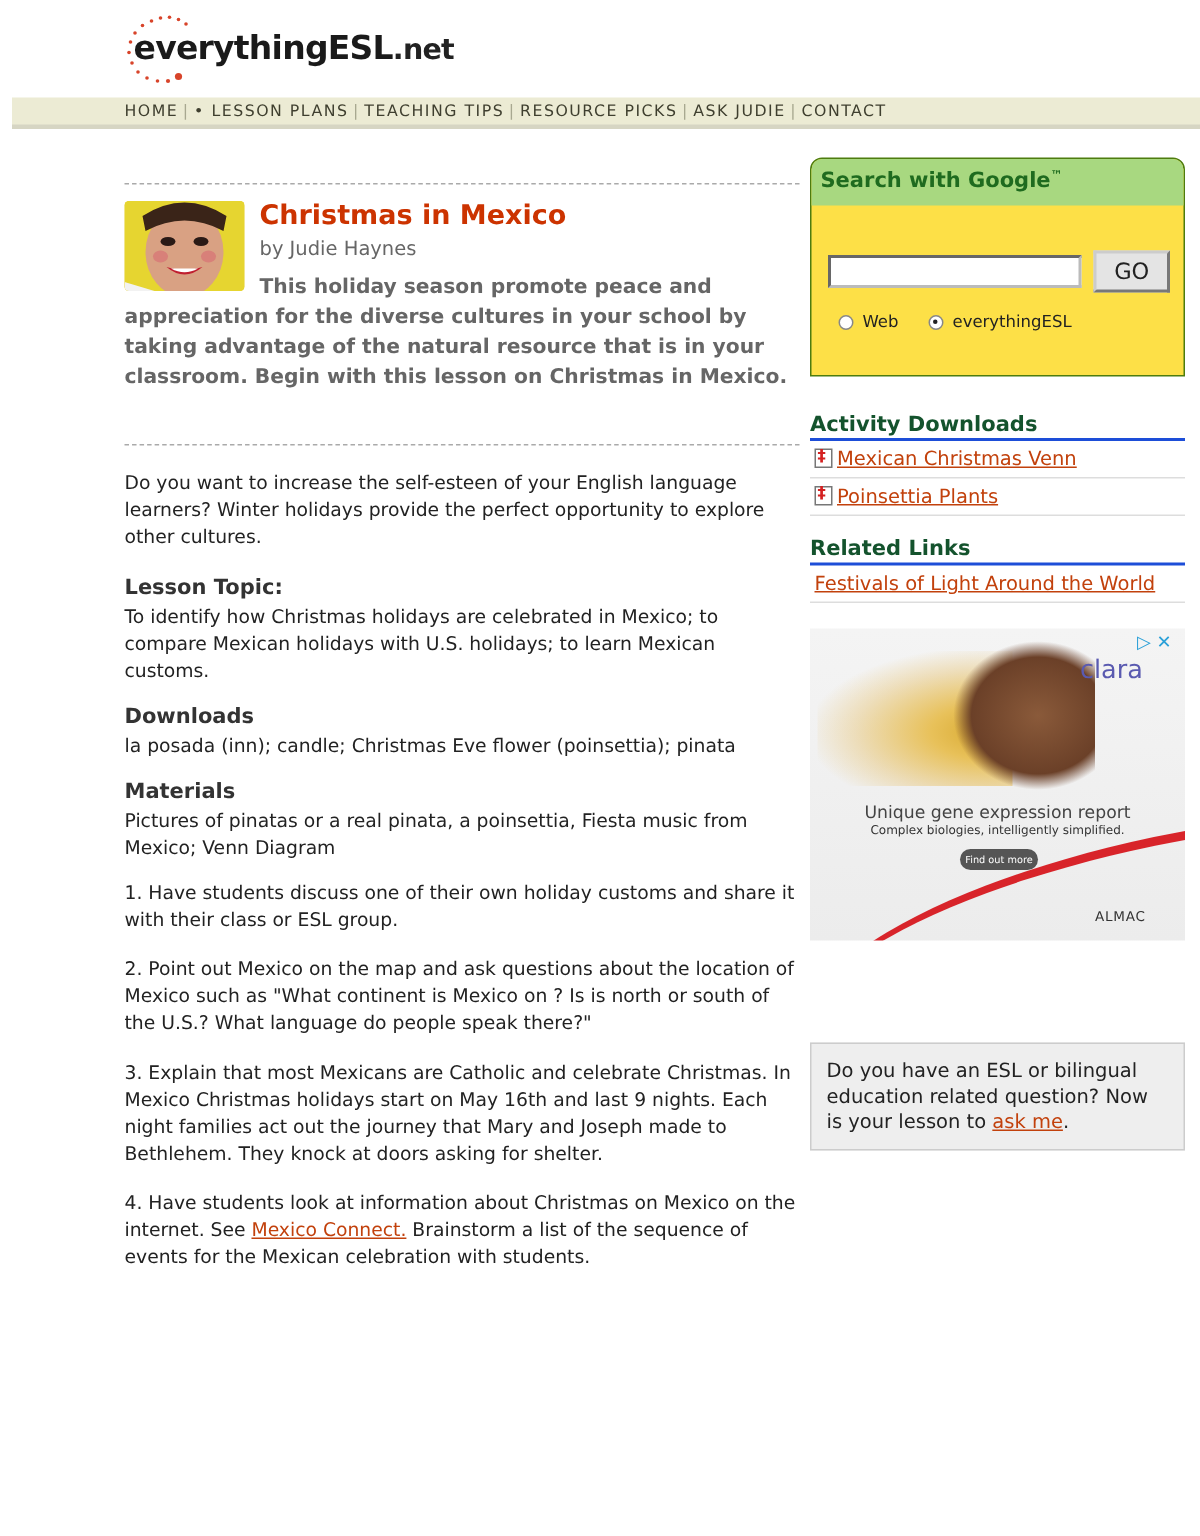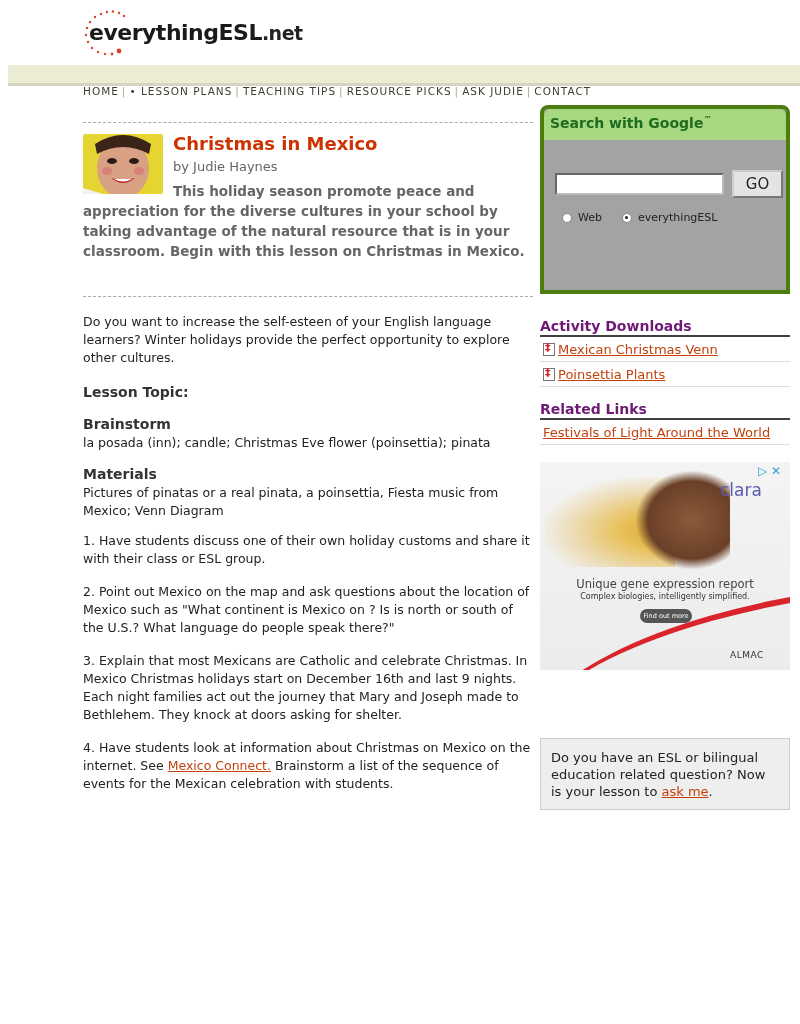--- a/index.html
+++ b/index.html
@@ -5,48 +5,48 @@
   * { box-sizing: border-box; }
   html, body { margin: 0; padding: 0; }
   body { width: 800px; height: 1024px; overflow: hidden; background: #ffffff; font-family: "DejaVu Sans", sans-serif; color: #222; position: relative; }
 
   .logo { position: absolute; left: 83px; top: 8px; height: 50px; width: 220px; }
   .logo-text { position: absolute; left: 6px; top: 12px; font-size: 22px; font-weight: bold; color: #1a1a1a; letter-spacing: -0.5px; }
   .logo-text .net { font-weight: bold; font-size: 19px; color: #222; }
   .logo svg { position: absolute; left: 0; top: 0; }
 
   .navbar { position: absolute; left: 8px; top: 65px; width: 792px; height: 21px; background: #ecebd4; border-bottom: 3px solid #d6d5c3; }
-  .nav-inner { position: absolute; left: 75px; top: 3px; font-size: 10.5px; letter-spacing: 1px; color: #4a4a3a; white-space: nowrap; margin-top: 17px; }
+  .nav-inner { position: absolute; left: 75px; top: 3px; font-size: 10.5px; letter-spacing: 1px; color: #4a4a3a; white-space: nowrap; }
   .nav-inner a { color: #3f3f2f; text-decoration: none; }
   .nav-inner .sep { color: #a8a890; margin: 0 3px; }
 
   .main { position: absolute; left: 83px; top: 122px; width: 450px; }
   .dotline { border-top: 1px dashed #aaa; height: 0; }
   .intro { position: relative; padding-top: 10px; height: 173px; }
   .intro .photo { position: absolute; left: 0; top: 11px; width: 80px; height: 60px; border-radius: 3px; overflow: hidden; background: #e8d43a; }
   .title { position: absolute; left: 90px; top: 10px; font-size: 18px; font-weight: bold; color: #cc3300; }
   .byline { position: absolute; left: 90px; top: 36px; font-size: 13px; color: #666; }
   .lead { position: absolute; left: 0; top: 58px; width: 450px; font-size: 13.5px; font-weight: bold; color: #666; line-height: 20px; text-indent: 90px; }
   .body-text { font-size: 12.5px; line-height: 18px; color: #222; }
   .body-text p { margin: 0 0 15px 0; }
   .body-text h3 { margin: 0; font-size: 14px; font-weight: bold; color: #333; line-height: 20px; }
   .body-text .sec { margin-bottom: 12px; }
   a.link { color: #c2410c; }
 
   .side { position: absolute; left: 540px; top: 105px; width: 250px; }
-  .search-box { width: 250px; height: 189px; background: #a3a3a3; border: 4px solid #4d7c0f; border-radius: 8px 8px 0 0; position: relative; }
+  .search-box { width: 250px; height: 146px; background: #fde047; border: 1px solid #4d7c0f; border-radius: 8px 8px 0 0; position: relative; }
   .search-head { height: 31px; background: #a8d880; border-radius: 7px 7px 0 0; padding: 6px 6px; font-size: 14px; font-weight: bold; color: #1f6b1f; }
   .search-head sup { font-size: 8px; }
   .search-input { position: absolute; left: 11px; top: 64px; width: 169px; height: 22px; border: 2px inset #bbb; background: #fff; }
   .go-btn { position: absolute; left: 188px; top: 61px; width: 51px; height: 28px; background: #e4e4e4; border: 2px outset #ccc; font-size: 15px; color: #222; font-family: "DejaVu Sans", sans-serif; }
   .radios { position: absolute; left: 18px; top: 102px; font-size: 11px; color: #222; display: flex; align-items: center; gap: 6px; }
   .radio { width: 10px; height: 10px; border: 1px solid #888; border-radius: 50%; background: #fff; display: inline-block; position: relative; }
   .radio.on::after { content: ""; position: absolute; left: 2.5px; top: 2.5px; width: 3px; height: 3px; border-radius: 50%; background: #222; }
 
-  .side-h { margin-top: 24px; font-size: 14px; font-weight: bold; color: #701a75; border-bottom: 2px solid #404040; padding-bottom: 1px; }
+  .side-h { margin-top: 24px; font-size: 14px; font-weight: bold; color: #14532d; border-bottom: 2px solid #1d4ed8; padding-bottom: 1px; }
   .side-h.related { margin-top: 14px; }
   .dl-item { border-bottom: 1px solid #ddd; height: 25px; padding-top: 5px; font-size: 13px; }
   .dl-item .pdf { display: inline-block; width: 12px; height: 13px; border: 1px solid #777; background: #fff; vertical-align: -2px; margin: 0 3px 0 3px; position: relative; }
   .dl-item .pdf::after { content: "\2021"; position: absolute; left: 1px; top: -3px; font-size: 11px; color: #d42020; font-weight: bold; }
   .rel-item { border-bottom: 1px solid #ddd; height: 25px; padding: 5px 0 0 3px; font-size: 13px; }
 
   .ad { margin-top: 17px; width: 250px; height: 208px; background: linear-gradient(180deg, #f4f4f4 0%, #ececec 100%); position: relative; overflow: hidden; }
   .ad .face { position: absolute; left: 95px; top: 8px; width: 95px; height: 100px; background: radial-gradient(ellipse at 60% 50%, #8a5a3a 0%, #6b4028 55%, transparent 70%); }
   .ad .pixels { position: absolute; left: 5px; top: 15px; width: 130px; height: 90px; background: radial-gradient(ellipse at 90% 60%, #d6a62a 0%, #e8c15a 25%, rgba(230,190,100,0.4) 55%, transparent 75%); }
   .ad .clara { position: absolute; left: 180px; top: 18px; font-size: 17px; color: #5a5ab0; }
@@ -112,32 +112,33 @@
     <div class="byline">by Judie Haynes</div>
     <div class="lead">This holiday season promote peace and appreciation for the diverse cultures in your school by taking advantage of the natural resource that is in your classroom. Begin with this lesson on Christmas in Mexico.</div>
   </div>
   <div class="dotline"></div>
 
   <div class="body-text" style="margin-top:16px;">
     <p>Do you want to increase the self-esteen of your English language learners? Winter holidays provide the perfect opportunity to explore other cultures.</p>
 
     <div class="sec">
       <h3>Lesson Topic:</h3>
+      <div>To identify how Christmas holidays are celebrated in Mexico; to compare Mexican holidays with U.S. holidays; to learn Mexican customs.</div>
     </div>
     <div class="sec">
-      <h3>Brainstorm</h3>
+      <h3>Downloads</h3>
       <div>la posada (inn); candle; Christmas Eve flower (poinsettia); pinata</div>
     </div>
     <div class="sec">
       <h3>Materials</h3>
       <div>Pictures of pinatas or a real pinata, a poinsettia, Fiesta music from Mexico; Venn Diagram</div>
     </div>
     <p>1. Have students discuss one of their own holiday customs and share it with their class or ESL group.</p>
     <p>2. Point out Mexico on the map and ask questions about the location of Mexico such as "What continent is Mexico on ? Is is north or south of the U.S.? What language do people speak there?"</p>
-    <p>3. Explain that most Mexicans are Catholic and celebrate Christmas. In Mexico Christmas holidays start on December 16th and last 9 nights. Each night families act out the journey that Mary and Joseph made to Bethlehem. They knock at doors asking for shelter.</p>
+    <p>3. Explain that most Mexicans are Catholic and celebrate Christmas. In Mexico Christmas holidays start on May 16th and last 9 nights. Each night families act out the journey that Mary and Joseph made to Bethlehem. They knock at doors asking for shelter.</p>
     <p><span>4. Have students look at information about Christmas on Mexico on the internet. See </span><a href="#" class="link">Mexico Connect.</a><span> Brainstorm a list of the sequence of events for the Mexican celebration with students.</span></p>
   </div>
 </div>
 
 <div class="side">
   <div class="search-box">
     <div class="search-head"><span>Search with Google</span><sup>™</sup></div>
     <input class="search-input" type="text" value="" style="">
     <button class="go-btn">GO</button>
     <div class="radios">

